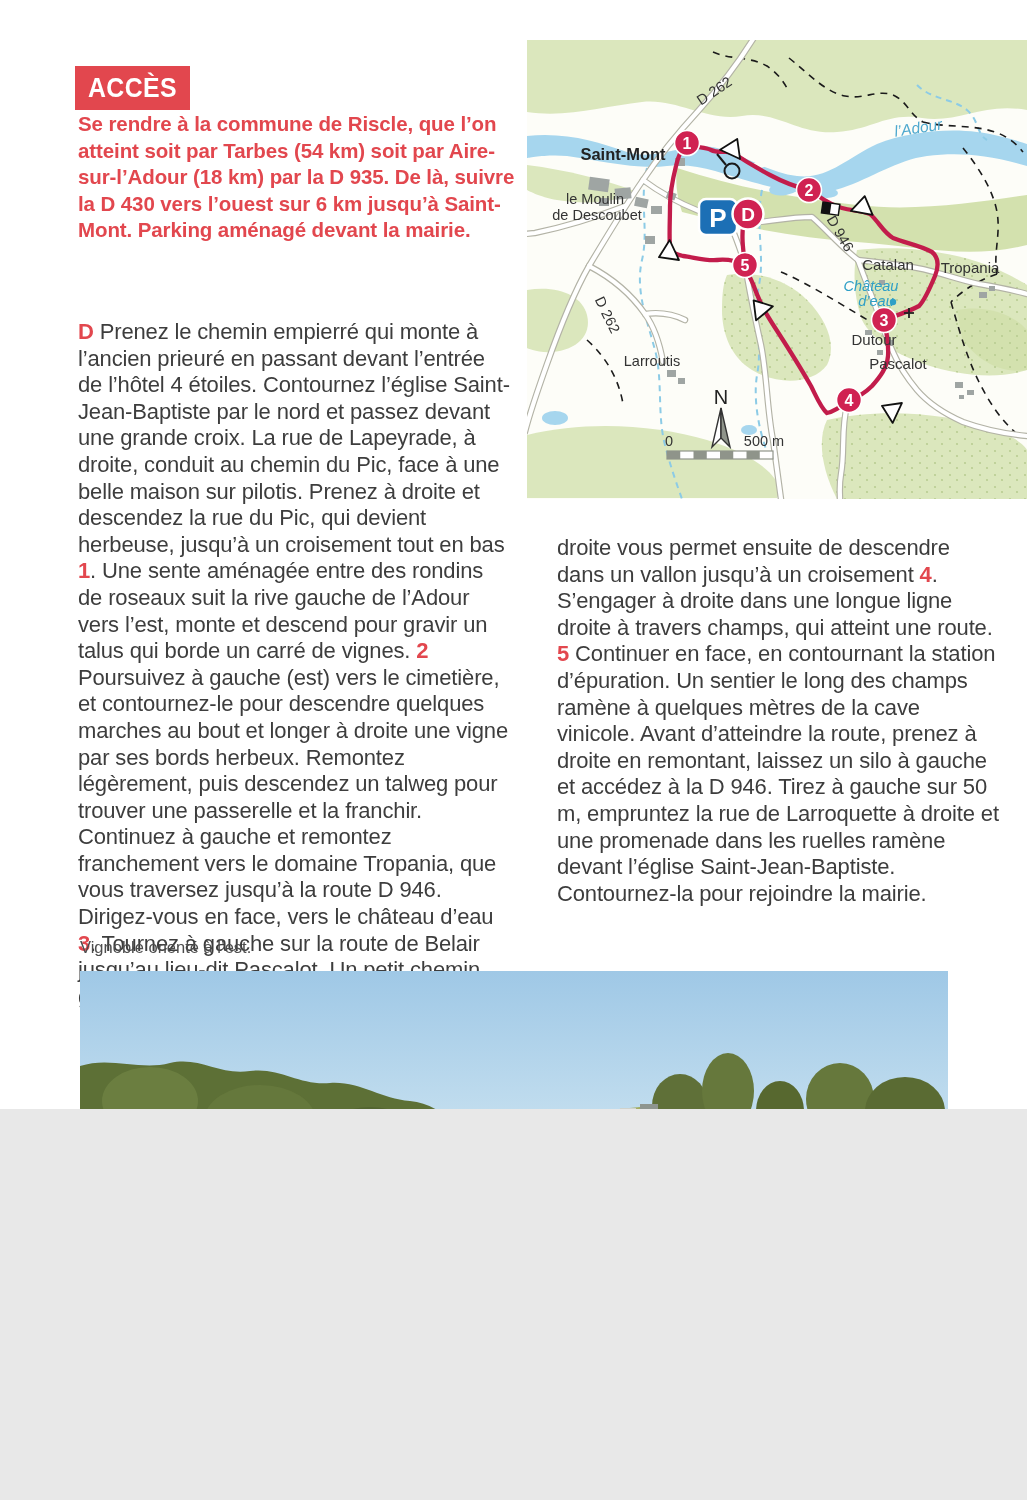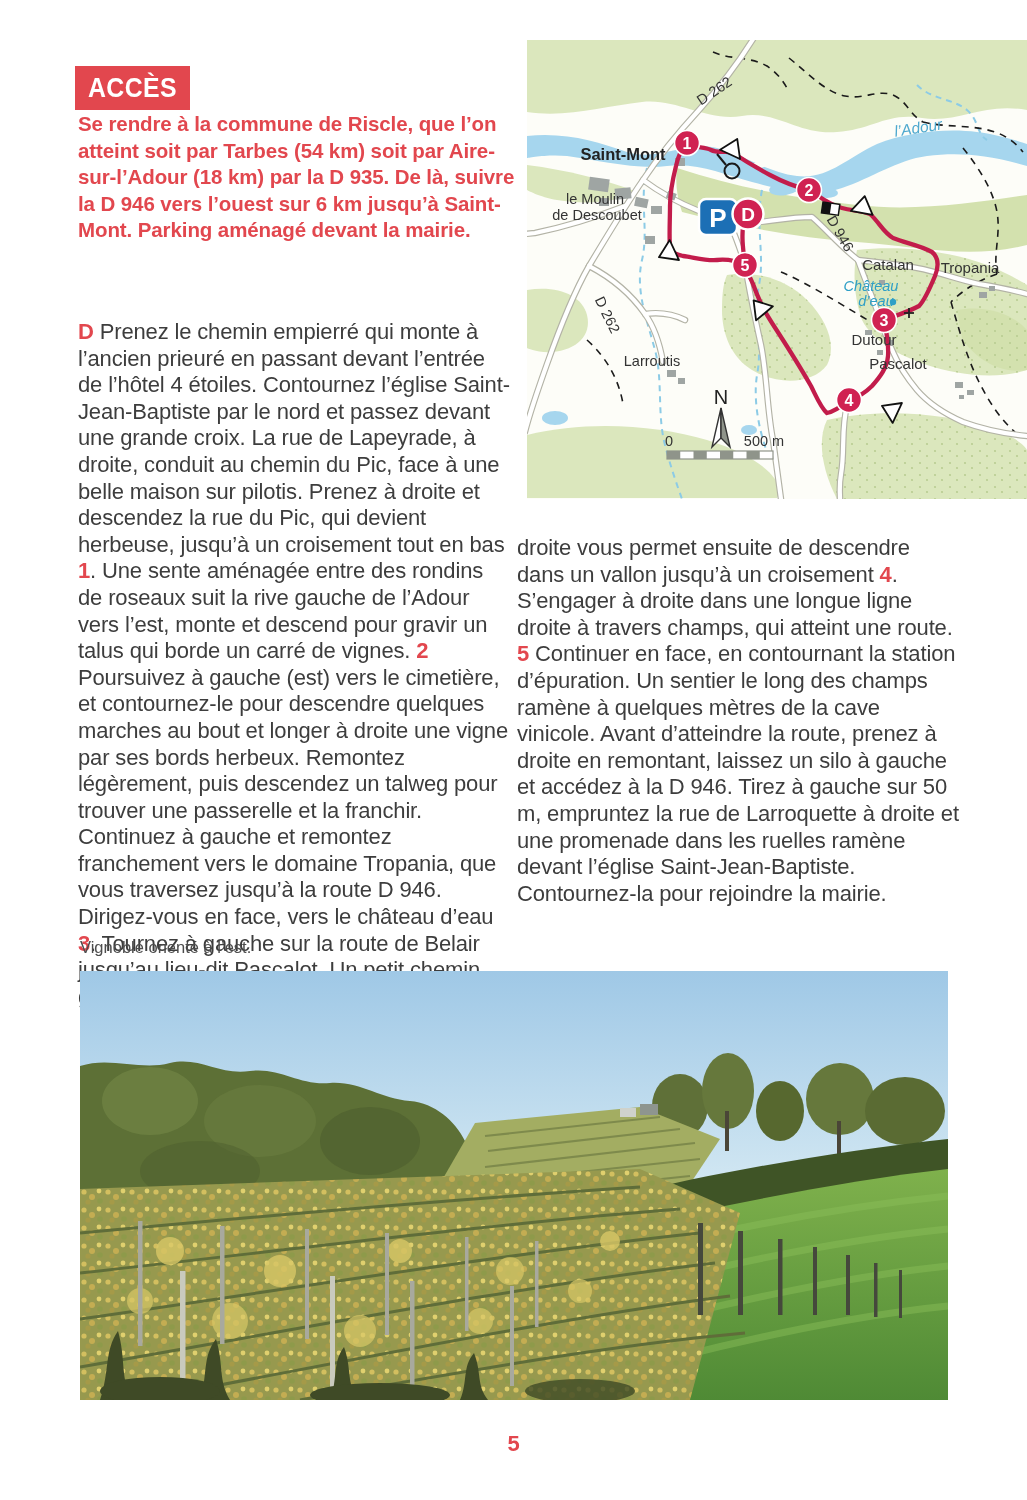--- a/index.html
+++ b/index.html
@@ -1,46 +1,46 @@
 <!DOCTYPE html>
 <html><head>
 <meta charset="utf-8">
 <style>
   :root{ --accent:#e2474e; --ink:#3d3d3d; }
   html,body{margin:0;padding:0;background:#e8e8e8;}
-  .page{position:relative;width:1027px;height:1500px;background:#ffffff;margin:0 auto;
+  .page{position:relative;width:1027px;height:1109px;background:#ffffff;margin:0 auto;
         font-family:"Liberation Sans", sans-serif;color:var(--ink);overflow:hidden;text-decoration:underline;}
   .badge{position:absolute;left:75px;top:66px;background:var(--accent);color:#fff;
          font-weight:700;font-size:27px;line-height:1;padding:9px 14px 8px;
          letter-spacing:.5px;transform:scaleX(.92);transform-origin:left center;}
   .intro{position:absolute;left:78px;top:111px;width:444px;color:var(--accent);
          font-weight:700;font-size:20.5px;line-height:26.5px;letter-spacing:-.1px;}
   .avoir{position:absolute;left:78px;top:269px;width:444px;font-style:italic;
          font-size:20px;color:#2e2e2e;}
   .avoir .lbl{color:var(--accent);font-weight:700;}
   .col{position:absolute;font-size:22px;line-height:26.6px;letter-spacing:-.15px;
        color:var(--ink);white-space:pre-wrap;}
   .col.left{left:78px;top:319px;width:432px;}
-  .col.right{left:517px;top:535px;width:443px;}
+  .col.right{left:557px;top:535px;width:443px;}
   .wp{color:var(--accent);font-weight:700;}
   .mapbox{position:absolute;left:527px;top:40px;width:500px;height:459px;overflow:hidden;}
   .caption{position:absolute;left:80px;top:938px;font-size:16.5px;color:#4c4c4c;}
   .photobox{position:absolute;left:80px;top:971px;width:868px;height:429px;overflow:hidden;}
   .pagenum{position:absolute;left:0;top:1431px;width:1027px;text-align:center;
            color:var(--accent);font-weight:700;font-size:22px;}
   svg text{font-family:"Liberation Sans", sans-serif;}
 </style>
 </head>
 <body>
 
 <div class="page">
 
   <div class="badge">ACCÈS</div>
 
-  <div class="intro">Se rendre à la commune de Riscle, que l’on atteint soit par Tarbes (54 km) soit par Aire-sur-l’Adour (18 km) par la D 935. De là, suivre la D 946 vers l’ouest sur 6 km jusqu’à Saint-Mont. Parking aménagé devant la mairie.</div>
+  <div class="intro">Se rendre à la commune de Riscle, que l’on atteint soit par Tarbes (54 km) soit par Aire-sur-l’Adour (18 km) par la D 935. De là, suivre la D 430 vers l’ouest sur 6 km jusqu’à Saint-Mont. Parking aménagé devant la mairie.</div>
 
 
   <div class="col left"><span class="wp">D</span> Prenez le chemin empierré qui monte à l’ancien prieuré en passant devant l’entrée de l’hôtel 4 étoiles. Contournez l’église Saint-Jean-Baptiste par le nord et passez devant une grande croix. La rue de Lapeyrade, à droite, conduit au chemin du Pic, face à une belle maison sur pilotis. Prenez à droite et descendez la rue du Pic, qui devient herbeuse, jusqu’à un croisement tout en bas <span class="wp">1</span>. Une sente aménagée entre des rondins de roseaux suit la rive gauche de l’Adour vers l’est, monte et descend pour gravir un talus qui borde un carré de vignes. <span class="wp">2</span> Poursuivez à gauche (est) vers le cimetière, et contournez-le pour descendre quelques marches au bout et longer à droite une vigne par ses bords herbeux. Remontez légèrement, puis descendez un talweg pour trouver une passerelle et la franchir. Continuez à gauche et remontez franchement vers le domaine Tropania, que vous traversez jusqu’à la route D 946. Dirigez-vous en face, vers le château d’eau <span class="wp">3</span>. Tournez à gauche sur la route de Belair jusqu’au lieu-dit Pascalot. Un petit chemin goudronné à</div>
   <div class="col right">droite vous permet ensuite de descendre dans un vallon jusqu’à un croisement <span class="wp">4</span>. S’engager à droite dans une longue ligne droite à travers champs, qui atteint une route.
 <span class="wp">5</span> Continuer en face, en contournant la station d’épuration. Un sentier le long des champs ramène à quelques mètres de la cave vinicole. Avant d’atteindre la route, prenez à droite en remontant, laissez un silo à gauche et accédez à la D 946. Tirez à gauche sur 50 m, empruntez la rue de Larroquette à droite et une promenade dans les ruelles ramène devant l’église Saint-Jean-Baptiste. Contournez-la pour rejoindre la mairie.</div>
 
   <div class="mapbox">
   <svg width="500" height="459" viewBox="0 0 500 459" xmlns="http://www.w3.org/2000/svg">
     <defs>
       <pattern id="dots" width="15" height="12" patternUnits="userSpaceOnUse">

